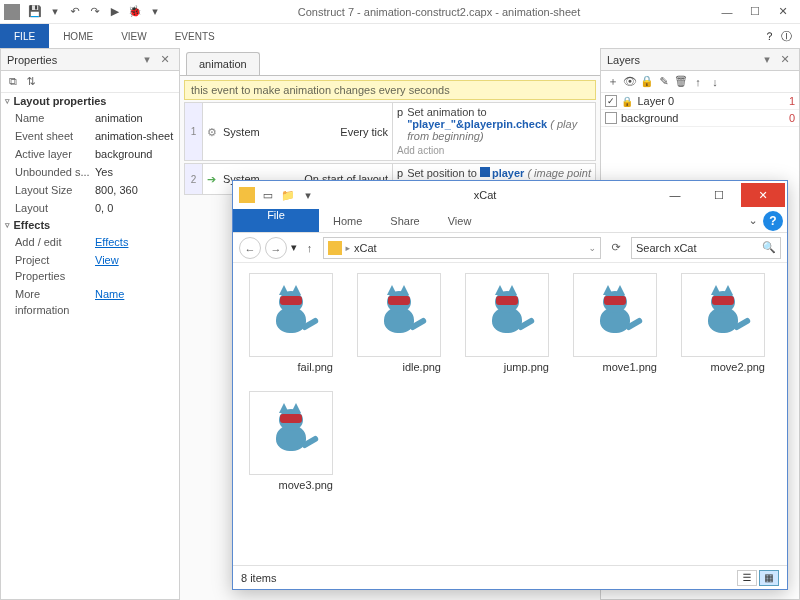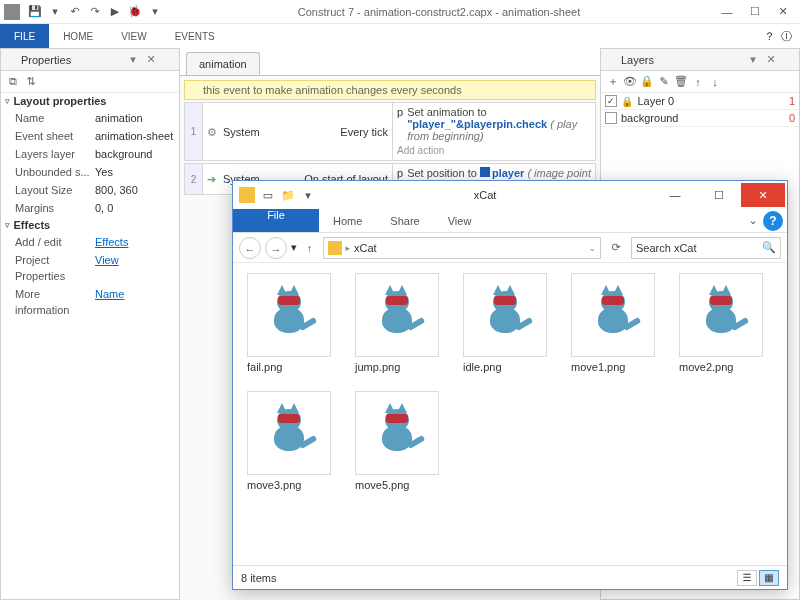--- a/index.html
+++ b/index.html
@@ -10,39 +10,39 @@
 .titlebar .tool-icons span{width:18px;height:18px;display:flex;align-items:center;justify-content:center;color:#555}
 .titlebar .title{flex:1;text-align:center;color:#666}
 .titlebar .win-controls{display:flex;gap:2px}
 .titlebar .win-controls span{width:26px;height:18px;display:flex;align-items:center;justify-content:center;color:#555}
 .menubar{height:24px;display:flex;align-items:stretch}
 .menubar .menu-item{padding:0 14px;display:flex;align-items:center;color:#555;text-transform:uppercase;font-size:10px}
 .menubar .menu-item.active{background:#1e5fb3;color:#fff}
 .menubar .menu-item.icons{margin-left:auto;gap:6px;padding:0 8px;display:flex;align-items:center}
 .main{display:flex;height:calc(600px - 48px)}
 .panel{border:1px solid #d0d0d0;display:flex;flex-direction:column}
-.panel-header{height:22px;background:#f5f5f5;border-bottom:1px solid #d0d0d0;display:flex;align-items:center;padding:0 20px;font-size:11px;color:#555}
+.panel-header{height:22px;background:#f5f5f5;border-bottom:1px solid #d0d0d0;display:flex;align-items:center;padding:0 6px;font-size:11px;color:#555}
 .panel-header .spacer{flex:1}
 .panel-header .hicon{width:16px;height:16px;display:flex;align-items:center;justify-content:center;color:#777;margin-left:2px}
 .properties{width:180px}
 .prop-toolbar{height:22px;border-bottom:1px solid #e8e8e8;display:flex;align-items:center;padding:0 4px;gap:2px}
 .prop-toolbar span{width:16px;height:16px;display:flex;align-items:center;justify-content:center;color:#666}
 .prop-section{padding:2px 4px;font-weight:600;color:#444;display:flex;align-items:center;gap:4px}
 .prop-section .exp{color:#888;font-size:9px}
 .prop-row{display:flex;padding:1px 4px 1px 14px;line-height:16px}
 .prop-row .k{flex:0 0 80px;color:#555}
 .prop-row .v{color:#333}
 .prop-row .v.link{color:#0066cc;text-decoration:underline;cursor:pointer}
 .center{flex:1;display:flex;flex-direction:column}
 .tabs{height:28px;display:flex;align-items:flex-end;padding-left:6px;gap:2px;border-bottom:1px solid #c0c0c0}
 .tab{padding:5px 12px;border:1px solid #c0c0c0;border-bottom:none;border-radius:3px 3px 0 0;background:#f5f5f5;color:#666;position:relative}
 .tab.active{background:#fff;color:#333}
 .tab .close{margin-left:6px;color:#888}
 .sheet{flex:1;background:#fafafa;padding:4px;overflow:hidden}
-.event-comment{background:#fff8c8;border:1px solid #e8d878;padding:3px 18px;margin-bottom:2px;color:#665}
+.event-comment{background:#fff8c8;border:1px solid #e8d878;padding:3px 6px;margin-bottom:2px;color:#665}
 .event-row{display:flex;border:1px solid #d8d8d8;margin-bottom:2px;background:#fff;min-height:26px}
 .event-num{width:18px;background:#eef;border-right:1px solid #d8d8d8;display:flex;align-items:center;justify-content:center;color:#888;font-size:10px}
 .event-cond{width:190px;border-right:1px solid #d8d8d8;display:flex;align-items:center;padding:2px 4px;gap:4px}
 .event-action{flex:1;padding:2px 4px}
 .event-action .aline{display:flex;gap:4px;align-items:flex-start;padding:1px 0}
 .event-action .atext{color:#444}
 .event-action .param{color:#1e5fb3;font-weight:600}
 .event-action .pin{display:inline-block;width:10px;height:10px;background:#1e5fb3;margin-right:2px}
 .event-action .italic{font-style:italic;color:#777}
 .event-action .addaction{color:#999;font-size:10px;padding:2px 0}
@@ -74,21 +74,21 @@
 .ex-nav{height:30px;display:flex;align-items:center;padding:2px 6px;gap:4px;border-bottom:1px solid #e8e8e8}
 .navbtn{width:22px;height:22px;border:1px solid #ccc;border-radius:50%;display:flex;align-items:center;justify-content:center;color:#555}
 .navup{width:18px;height:18px;display:flex;align-items:center;justify-content:center;color:#555}
 .addr{flex:1;height:22px;border:1px solid #ccc;display:flex;align-items:center;padding:0 4px;gap:4px}
 .addr .crumb-icon{width:14px;height:14px;background:#f4c040}
 .addr .sep{color:#888;font-size:9px}
 .refresh{width:22px;height:22px;display:flex;align-items:center;justify-content:center;color:#555}
 .search{width:150px;height:22px;border:1px solid #ccc;display:flex;align-items:center;padding:0 4px;color:#999}
 .search .sicon{margin-left:auto;color:#666}
 .ex-body{flex:1;padding:10px 14px;display:flex;flex-wrap:wrap;align-content:flex-start;gap:18px 22px;overflow:hidden}
-.file{width:86px;display:flex;flex-direction:column;align-items:flex-start;gap:4px}
+.file{width:86px;display:flex;flex-direction:column;align-items:flex-end;gap:4px}
 .thumb{width:84px;height:84px;border:1px solid #dcdcdc;display:flex;align-items:center;justify-content:center;background:#fff;position:relative}
 .cat{position:relative;width:60px;height:60px}
 .cat .body{position:absolute;width:30px;height:26px;background:#5a9fc0;border-radius:50% 50% 45% 45%;left:15px;top:22px}
 .cat .head{position:absolute;width:24px;height:22px;background:#5a9fc0;border-radius:50%;left:18px;top:6px}
 .cat .ear1,.cat .ear2{position:absolute;width:0;height:0;border-left:5px solid transparent;border-right:5px solid transparent;border-bottom:10px solid #5a9fc0;top:0}
 .cat .ear1{left:18px}.cat .ear2{left:30px}
 .cat .mask{position:absolute;width:22px;height:9px;background:#c03038;left:19px;top:11px;border-radius:3px}
 .cat .cape{position:absolute;width:28px;height:26px;background:#c03038;left:6px;top:20px;border-radius:0 0 50% 50%;transform:rotate(-15deg);z-index:-1}
 .cat .tail{position:absolute;width:18px;height:6px;background:#5a9fc0;border-radius:3px;left:40px;top:36px;transform:rotate(-30deg)}
 .fname{text-align:center;color:#333}
@@ -150,33 +150,33 @@
     <div id="prop-rows">
         <div class="prop-row">
           <span class="k">Name</span>
           <span class="v">animation</span>
         </div>
         <div class="prop-row">
           <span class="k">Event sheet</span>
           <span class="v">animation-sheet</span>
         </div>
         <div class="prop-row">
-          <span class="k">Layers layer</span>
+          <span class="k">Active layer</span>
           <span class="v">background</span>
         </div>
         <div class="prop-row">
           <span class="k">Unbounded s...</span>
           <span class="v">Yes</span>
         </div>
         <div class="prop-row">
           <span class="k">Layout Size</span>
           <span class="v">800, 360</span>
         </div>
         <div class="prop-row">
-          <span class="k">Margins</span>
+          <span class="k">Layout</span>
           <span class="v">0, 0</span>
         </div>
       </div>
     <div class="prop-section">
         <span class="exp">▿</span>
         <span>Effects</span>
       </div>
     <div id="prop-links">
         <div class="prop-row">
           <span class="k">Add / edit</span>
@@ -324,48 +324,48 @@
           <div class="cat">
             <div class="cape"></div>
             <div class="body"></div>
             <div class="tail"></div>
             <div class="head"></div>
             <div class="ear1"></div>
             <div class="ear2"></div>
             <div class="mask"></div>
           </div>
         </div>
+        <div class="fname">idle.png</div>
+      </div>
+      <div class="file">
+        <div class="thumb">
+          <div class="cat">
+            <div class="cape"></div>
+            <div class="body"></div>
+            <div class="tail"></div>
+            <div class="head"></div>
+            <div class="ear1"></div>
+            <div class="ear2"></div>
+            <div class="mask"></div>
+          </div>
+        </div>
         <div class="fname">jump.png</div>
       </div>
       <div class="file">
         <div class="thumb">
           <div class="cat">
             <div class="cape"></div>
             <div class="body"></div>
             <div class="tail"></div>
             <div class="head"></div>
             <div class="ear1"></div>
             <div class="ear2"></div>
             <div class="mask"></div>
           </div>
         </div>
-        <div class="fname">idle.png</div>
-      </div>
-      <div class="file">
-        <div class="thumb">
-          <div class="cat">
-            <div class="cape"></div>
-            <div class="body"></div>
-            <div class="tail"></div>
-            <div class="head"></div>
-            <div class="ear1"></div>
-            <div class="ear2"></div>
-            <div class="mask"></div>
-          </div>
-        </div>
         <div class="fname">move1.png</div>
       </div>
       <div class="file">
         <div class="thumb">
           <div class="cat">
             <div class="cape"></div>
             <div class="body"></div>
             <div class="tail"></div>
             <div class="head"></div>
             <div class="ear1"></div>
@@ -381,34 +381,20 @@
             <div class="cape"></div>
             <div class="body"></div>
             <div class="tail"></div>
             <div class="head"></div>
             <div class="ear1"></div>
             <div class="ear2"></div>
             <div class="mask"></div>
           </div>
         </div>
         <div class="fname">move3.png</div>
-      </div>
-      <div class="file">
-        <div class="thumb">
-          <div class="cat">
-            <div class="cape"></div>
-            <div class="body"></div>
-            <div class="tail"></div>
-            <div class="head"></div>
-            <div class="ear1"></div>
-            <div class="ear2"></div>
-            <div class="mask"></div>
-          </div>
-        </div>
-        <div class="fname">move5.png</div>
       </div>
     </div>
   <div class="ex-status">
     <span>8 items</span>
     <div class="viewbtns">
       <div class="vbtn">☰</div>
       <div class="vbtn active">▦</div>
     </div>
   </div>
 </div>

